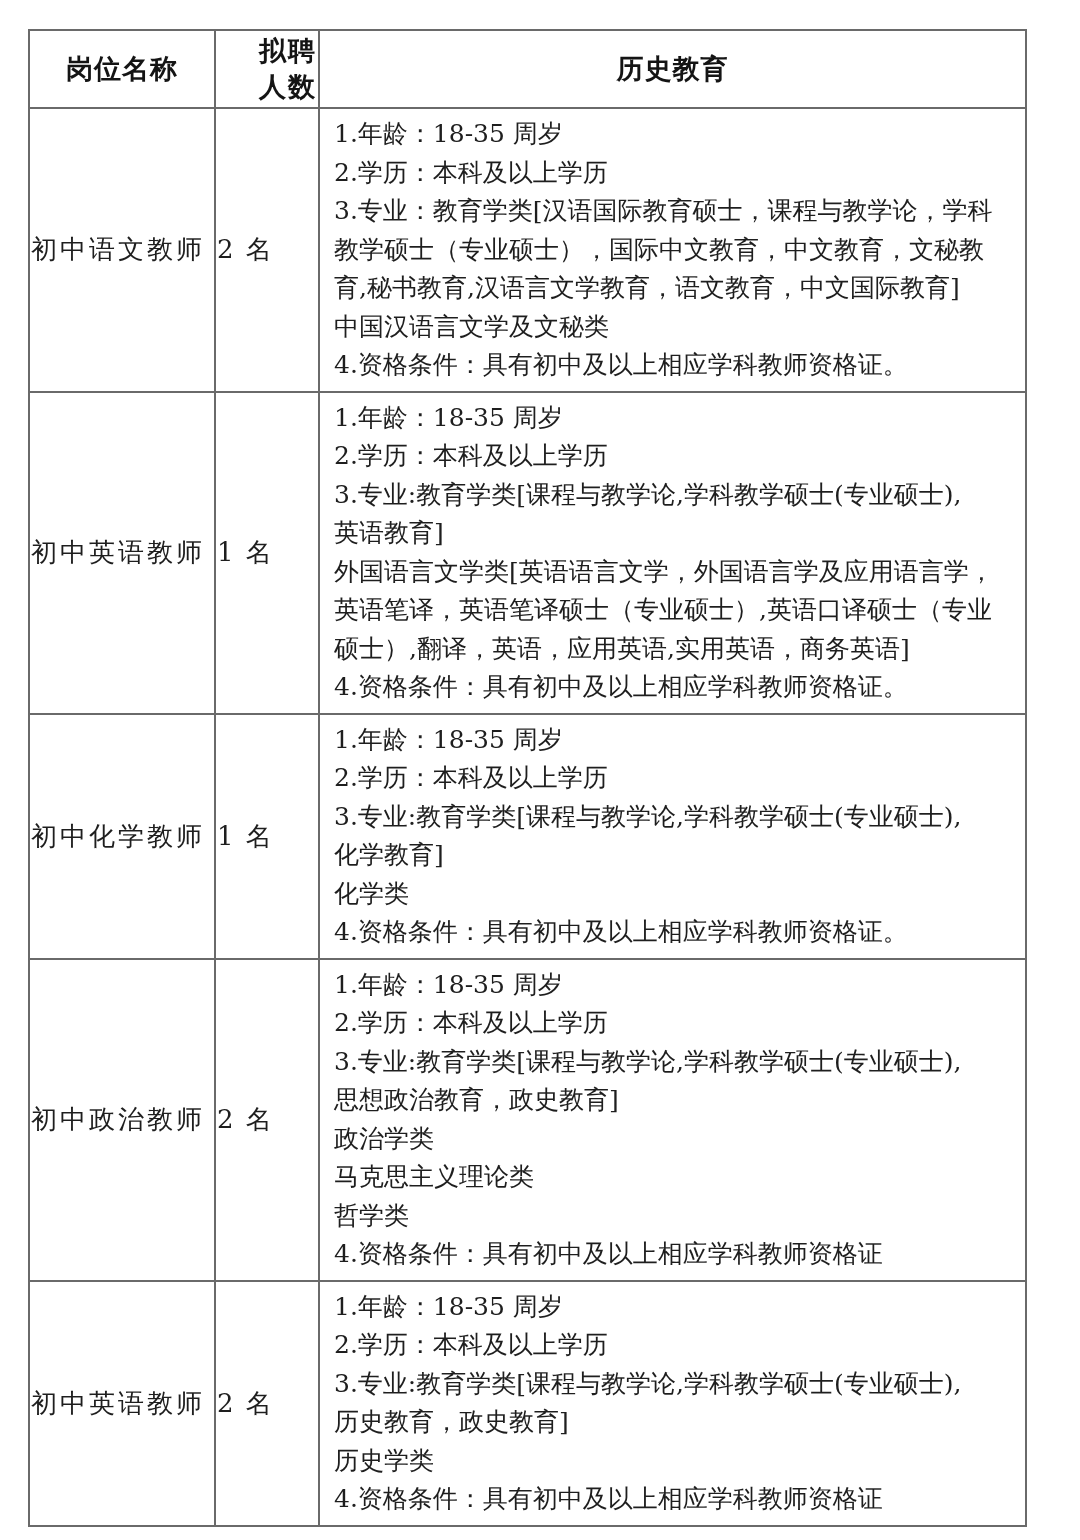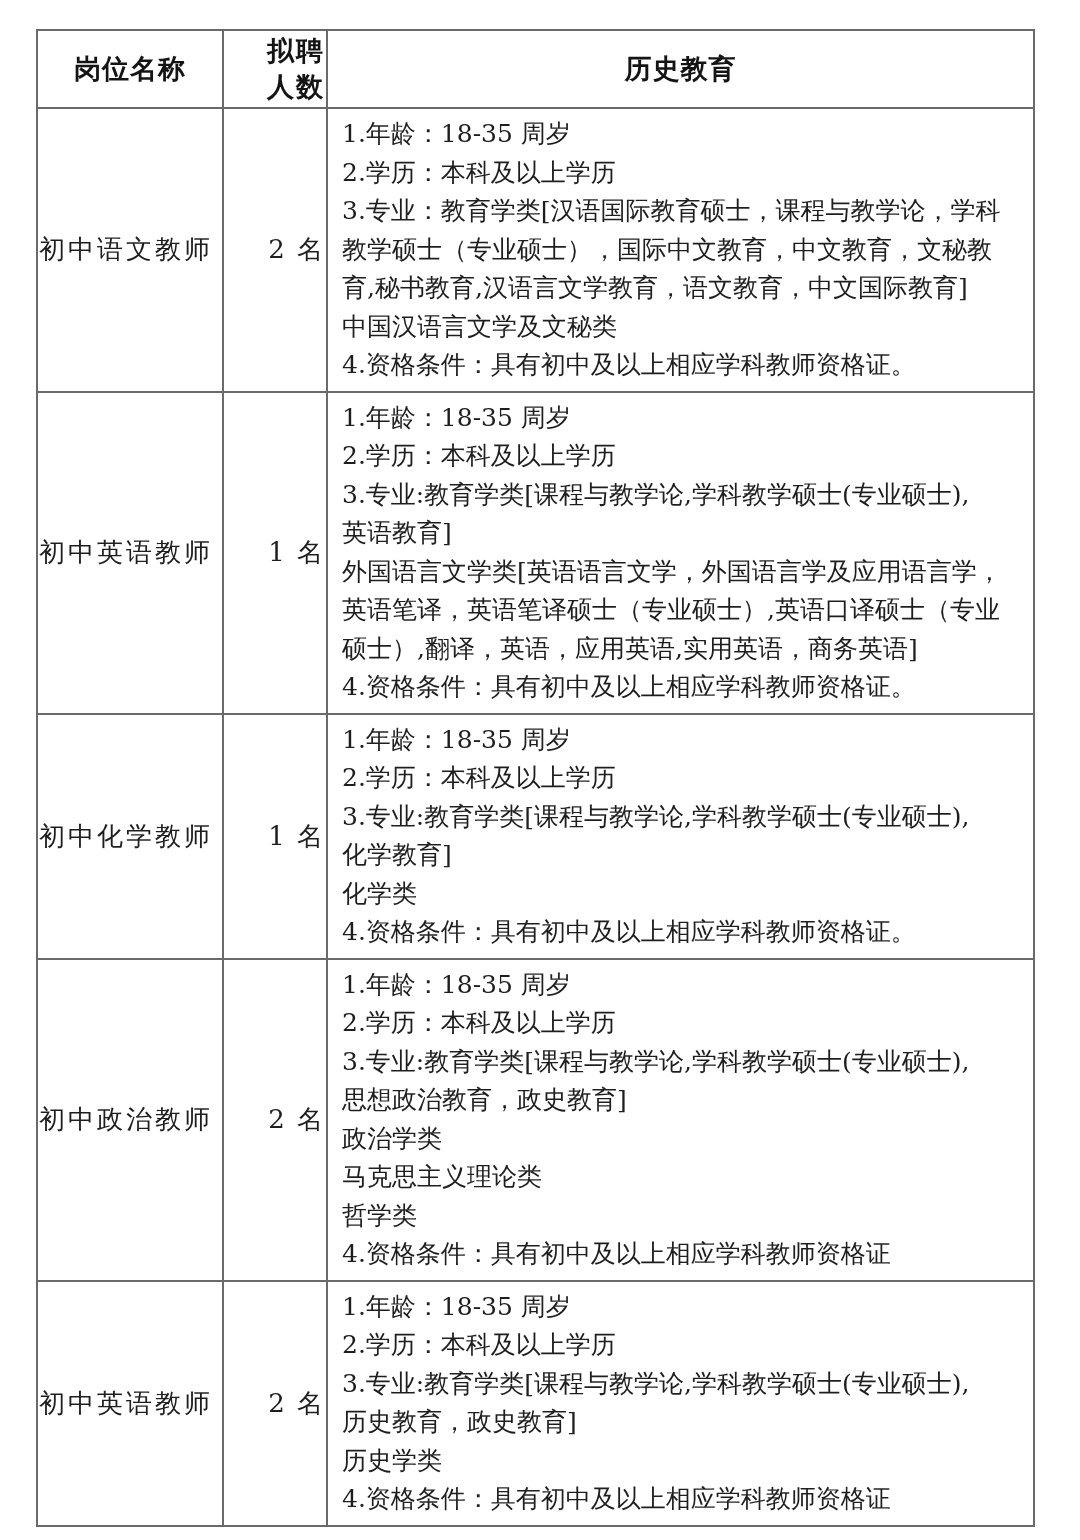--- a/index.html
+++ b/index.html
@@ -8,21 +8,21 @@
     background: #ffffff;
   }
   body {
     width: 1080px;
     height: 1540px;
     font-family: "DejaVu Serif", "Liberation Serif", serif;
     color: #1e1e1e;
     overflow: hidden;
   }
   .page {
-    padding: 29px 0 0 36px;
+    padding: 29px 0 0 28px;
   }
   table.recruit-table {
     border-collapse: collapse;
     table-layout: fixed;
     width: 997px;
   }
   table.recruit-table th,
   table.recruit-table td {
     border: 2px solid #6a6a6a;
     box-sizing: border-box;
@@ -43,21 +43,21 @@
     letter-spacing: 2px;
     text-align: right;
   }
   td.position-cell {
     text-align: left;
     vertical-align: middle;
     font-size: 26px;
     letter-spacing: 3px;
   }
   td.headcount-cell {
-    text-align: right;
+    text-align: left;
     vertical-align: middle;
     font-size: 26px;
     letter-spacing: 2px;
     margin-left: 8px;
   }
   td.conditions-cell {
     padding: 6px 8px 6px 14px;
     font-size: 25px;
     line-height: 38.5px;
     white-space: pre-line;

